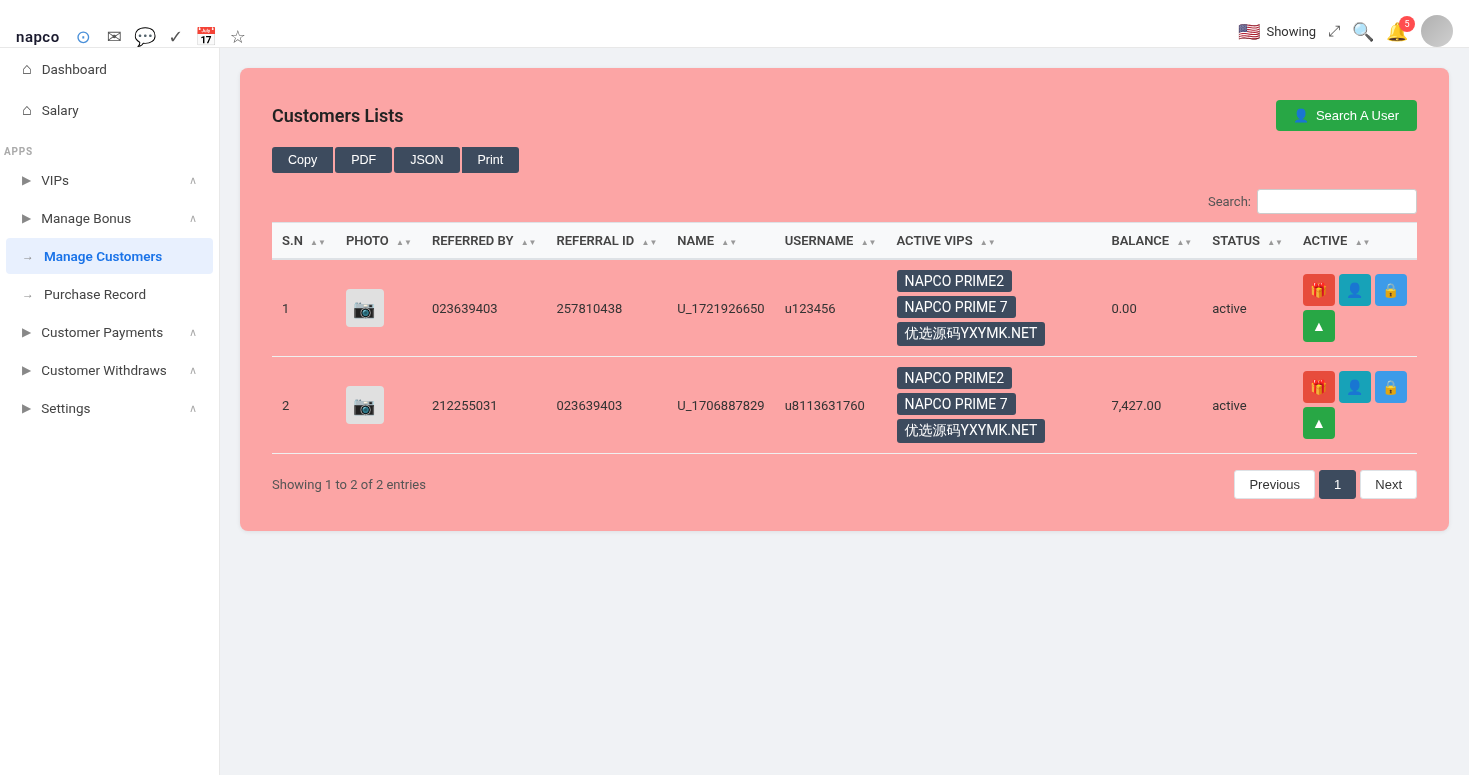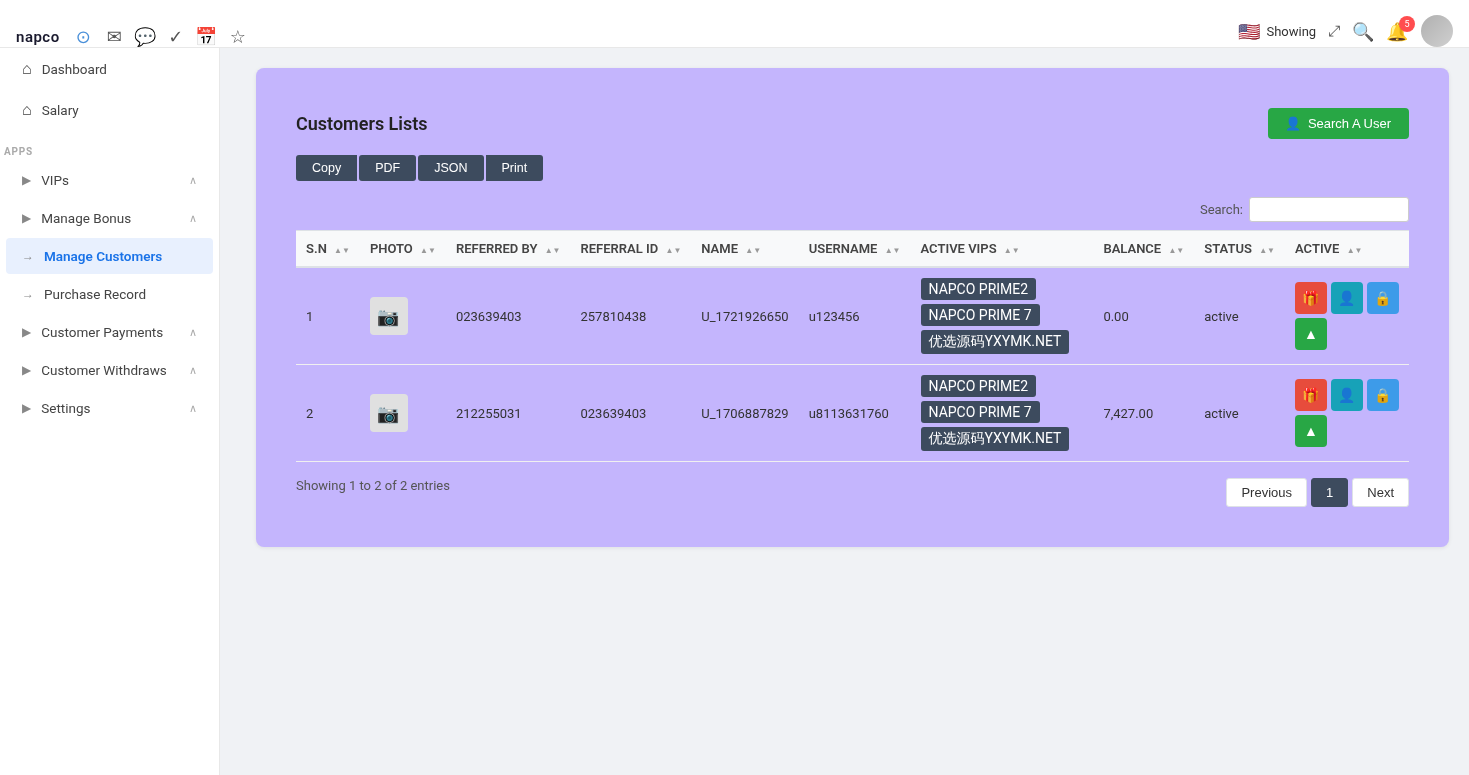--- a/index.html
+++ b/index.html
@@ -48,23 +48,22 @@
     .sidebar-item.active { background: #e8f0fe; color: #1a73e8; font-weight: 600; }
     .sidebar-arrow { font-size: 11px; color: #aaa; margin-left: auto; }
     .sidebar-home-icon { font-size: 16px; }
     .sidebar-item-arrow { font-size: 12px; color: #888; }
 
     
     .main-content { flex: 1; overflow-y: auto; padding: 20px; }
 
     
     .card {
-      background: #c4b5fd; border-radius: 8px; padding: 40px;
+      background: #fca5a5; border-radius: 8px; padding: 32px;
       box-shadow: 0 1px 4px rgba(0,0,0,0.08);
-      margin-left: 16px;
     }
     .card-header {
       display: flex; align-items: center; justify-content: space-between; margin-bottom: 16px;
     }
     .card-title { font-size: 18px; font-weight: 600; color: #222; }
     .search-user-btn {
       background: #28a745; color: #fff; border: none; border-radius: 4px;
       padding: 8px 18px; font-size: 13px; cursor: pointer; display: flex; align-items: center; gap: 6px;
     }
 
@@ -115,21 +114,21 @@
       width: 32px; height: 32px; border: none; border-radius: 4px; cursor: pointer;
       display: flex; align-items: center; justify-content: center; font-size: 14px; color: #fff;
     }
     .action-btn.red { background: #e74c3c; }
     .action-btn.teal { background: #17a2b8; }
     .action-btn.blue { background: #3d9be9; }
     .action-btn.green { background: #28a745; }
 
     
     .pagination-row {
-      display: flex; justify-content: space-between; margin-top: 16px;
+      display: flex; justify-content: space-between; align-items: center; margin-top: 16px;
     }
     .pagination-info { font-size: 13px; color: #555; }
     .pagination-controls { display: flex; gap: 4px; align-items: center; }
     .page-btn {
       padding: 6px 14px; border: 1px solid #dee2e6; background: #fff;
       font-size: 13px; cursor: pointer; border-radius: 3px; color: #333;
     }
     .page-btn.active { background: #3d4b5e; color: #fff; border-color: #3d4b5e; }
   </style>
 </head>

